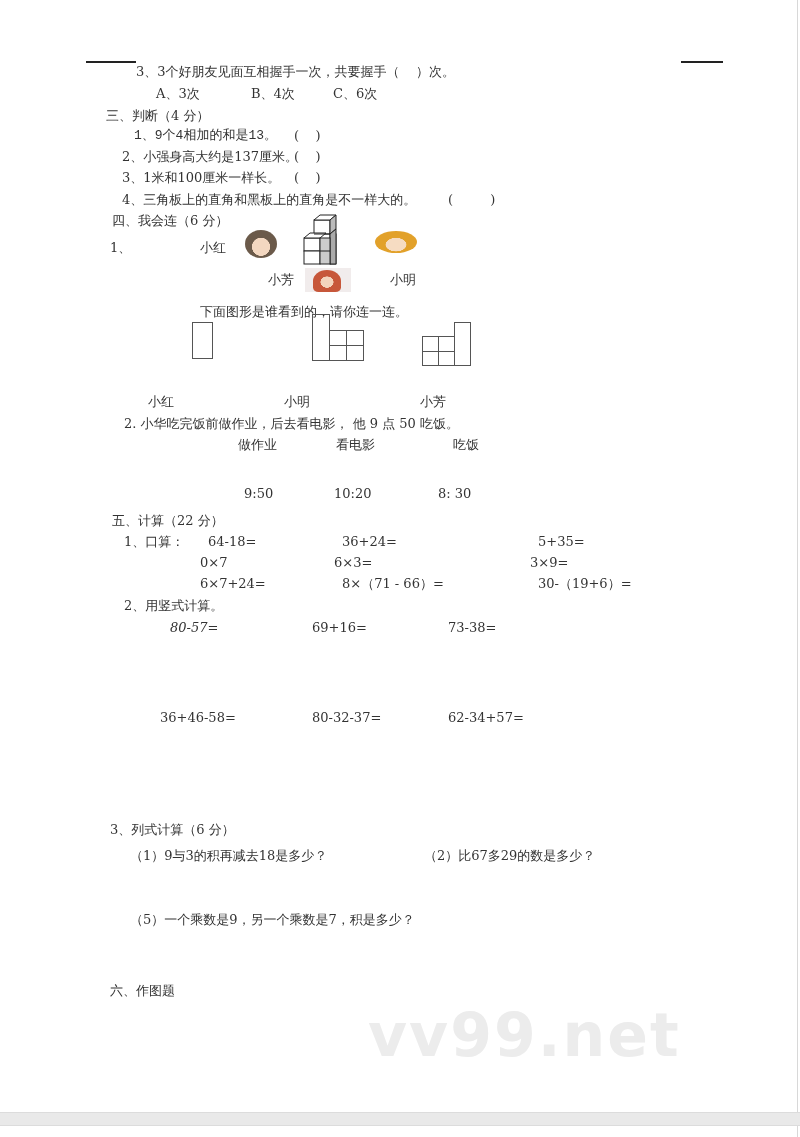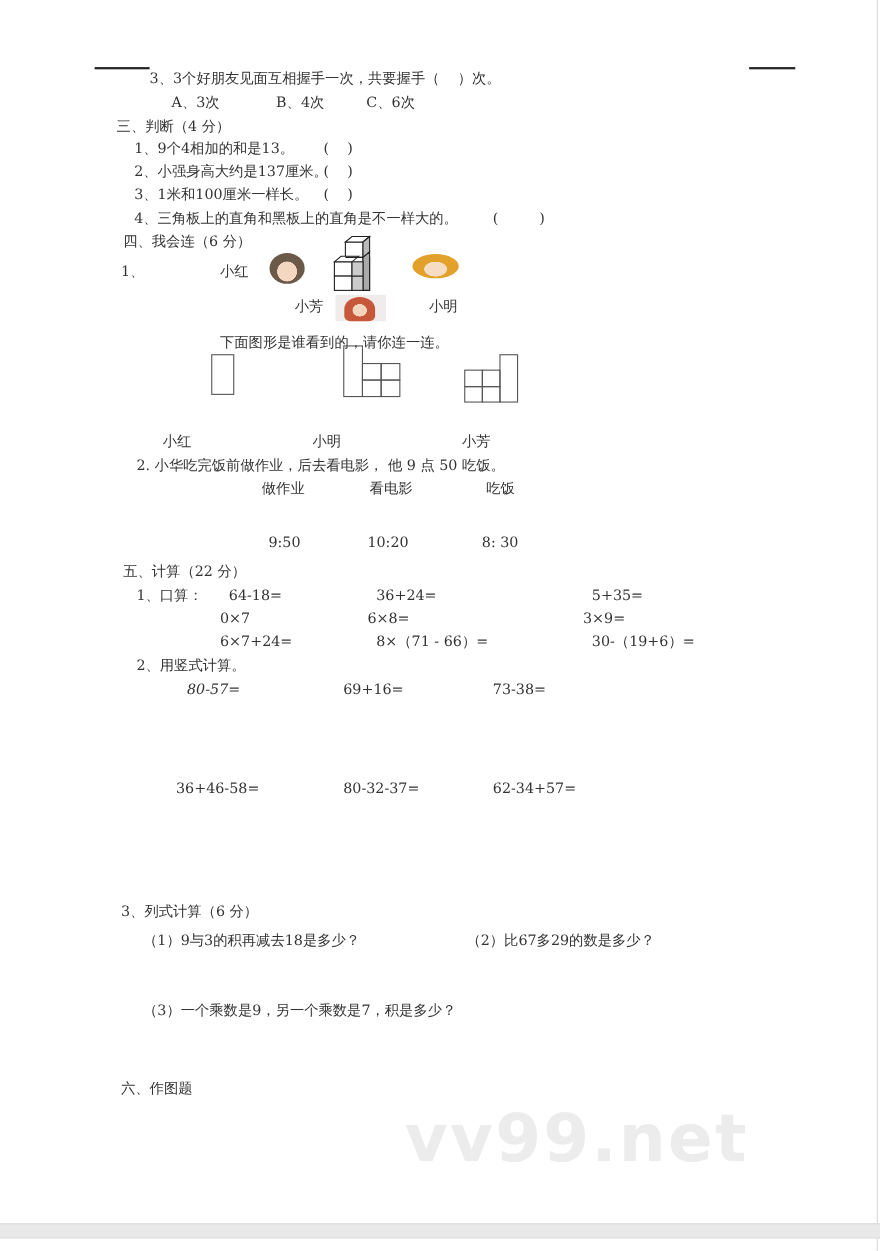--- a/index.html
+++ b/index.html
@@ -36,21 +36,21 @@
 
   <div class="corner-mark" style="left:86px;width:50px;"></div>
   <div class="corner-mark" style="left:681px;width:42px;"></div>
 
   <div class="t" style="left:136px;top:64px;">3、3个好朋友见面互相握手一次，共要握手（    ）次。</div>
   <div class="t" style="left:156px;top:86px;">A、3次</div>
   <div class="t" style="left:251px;top:86px;">B、4次</div>
   <div class="t" style="left:333px;top:86px;">C、6次</div>
 
   <div class="t" style="left:106px;top:108px;">三、判断（4 分）</div>
-  <div class="t" style="left:122px;top:128px;">1、9个4相加的和是13。</div>
+  <div class="t" style="left:134px;top:128px;font-family:Liberation Mono, monospace;">1、9个4相加的和是13。</div>
   <div class="t" style="left:294px;top:128px;">(    )</div>
   <div class="t" style="left:122px;top:149px;">2、小强身高大约是137厘米。</div>
   <div class="t" style="left:294px;top:149px;">(    )</div>
   <div class="t" style="left:122px;top:170px;">3、1米和100厘米一样长。</div>
   <div class="t" style="left:294px;top:170px;">(    )</div>
   <div class="t" style="left:122px;top:192px;">4、三角板上的直角和黑板上的直角是不一样大的。</div>
   <div class="t" style="left:448px;top:192px;">(         )</div>
 
   <div class="t" style="left:112px;top:213px;">四、我会连（6 分）</div>
   <div class="t" style="left:110px;top:240px;">1、</div>
@@ -101,53 +101,53 @@
     <div class="box" style="left:454px;top:322px;width:17px;height:44px;"></div>
   </div>
 
   <div class="t" style="left:148px;top:394px;">小红</div>
   <div class="t" style="left:284px;top:394px;">小明</div>
   <div class="t" style="left:420px;top:394px;">小芳</div>
 
   <div class="t" style="left:124px;top:416px;">2. 小华吃完饭前做作业，后去看电影， 他 9 点 50 吃饭。</div>
   <div class="t" style="left:238px;top:437px;">做作业</div>
   <div class="t" style="left:336px;top:437px;">看电影</div>
-  <div class="t" style="left:442px;top:437px;text-align:center;">吃饭</div>
+  <div class="t" style="left:453px;top:437px;text-align:center;">吃饭</div>
   <div class="t" style="left:244px;top:486px;">9:50</div>
   <div class="t" style="left:334px;top:486px;">10:20</div>
   <div class="t" style="left:438px;top:486px;">8: 30</div>
 
   <div class="t" style="left:112px;top:513px;">五、计算（22 分）</div>
   <div class="t" style="left:124px;top:534px;">1、口算：</div>
 
   <div class="t" style="left:208px;top:534px;">64-18=</div>
   <div class="t" style="left:342px;top:534px;">36+24=</div>
   <div class="t" style="left:538px;top:534px;">5+35=</div>
 
   <div class="t" style="left:200px;top:555px;">0×7</div>
-  <div class="t" style="left:334px;top:555px;">6×8=</div>
+  <div class="t" style="left:334px;top:555px;">6×3=</div>
   <div class="t" style="left:530px;top:555px;">3×9=</div>
 
   <div class="t" style="left:200px;top:576px;">6×7+24=</div>
   <div class="t" style="left:342px;top:576px;">8×（71 - 66）=</div>
   <div class="t" style="left:538px;top:576px;">30-（19+6）=</div>
 
   <div class="t" style="left:124px;top:598px;">2、用竖式计算。</div>
   <div class="t" style="left:170px;top:620px;font-style:italic;">80-57=</div>
   <div class="t" style="left:312px;top:620px;">69+16=</div>
   <div class="t" style="left:448px;top:620px;">73-38=</div>
 
   <div class="t" style="left:160px;top:710px;">36+46-58=</div>
   <div class="t" style="left:312px;top:710px;">80-32-37=</div>
   <div class="t" style="left:448px;top:710px;">62-34+57=</div>
 
   <div class="t" style="left:110px;top:822px;">3、列式计算（6 分）</div>
   <div class="t" style="left:130px;top:848px;">（1）9与3的积再减去18是多少？</div>
   <div class="t" style="left:424px;top:848px;">（2）比67多29的数是多少？</div>
-  <div class="t" style="left:130px;top:912px;">（3）一个乘数是9，另一个乘数是7，积是多少？</div>
+  <div class="t" style="left:130px;top:912px;">（5）一个乘数是9，另一个乘数是7，积是多少？</div>
 
   <div class="t" style="left:110px;top:983px;">六、作图题</div>
 
   <div class="watermark">vv99.net</div>
 </div>
 
 <div class="gap-band"></div>
 <div class="next-page"></div>
 
 </body></html>

